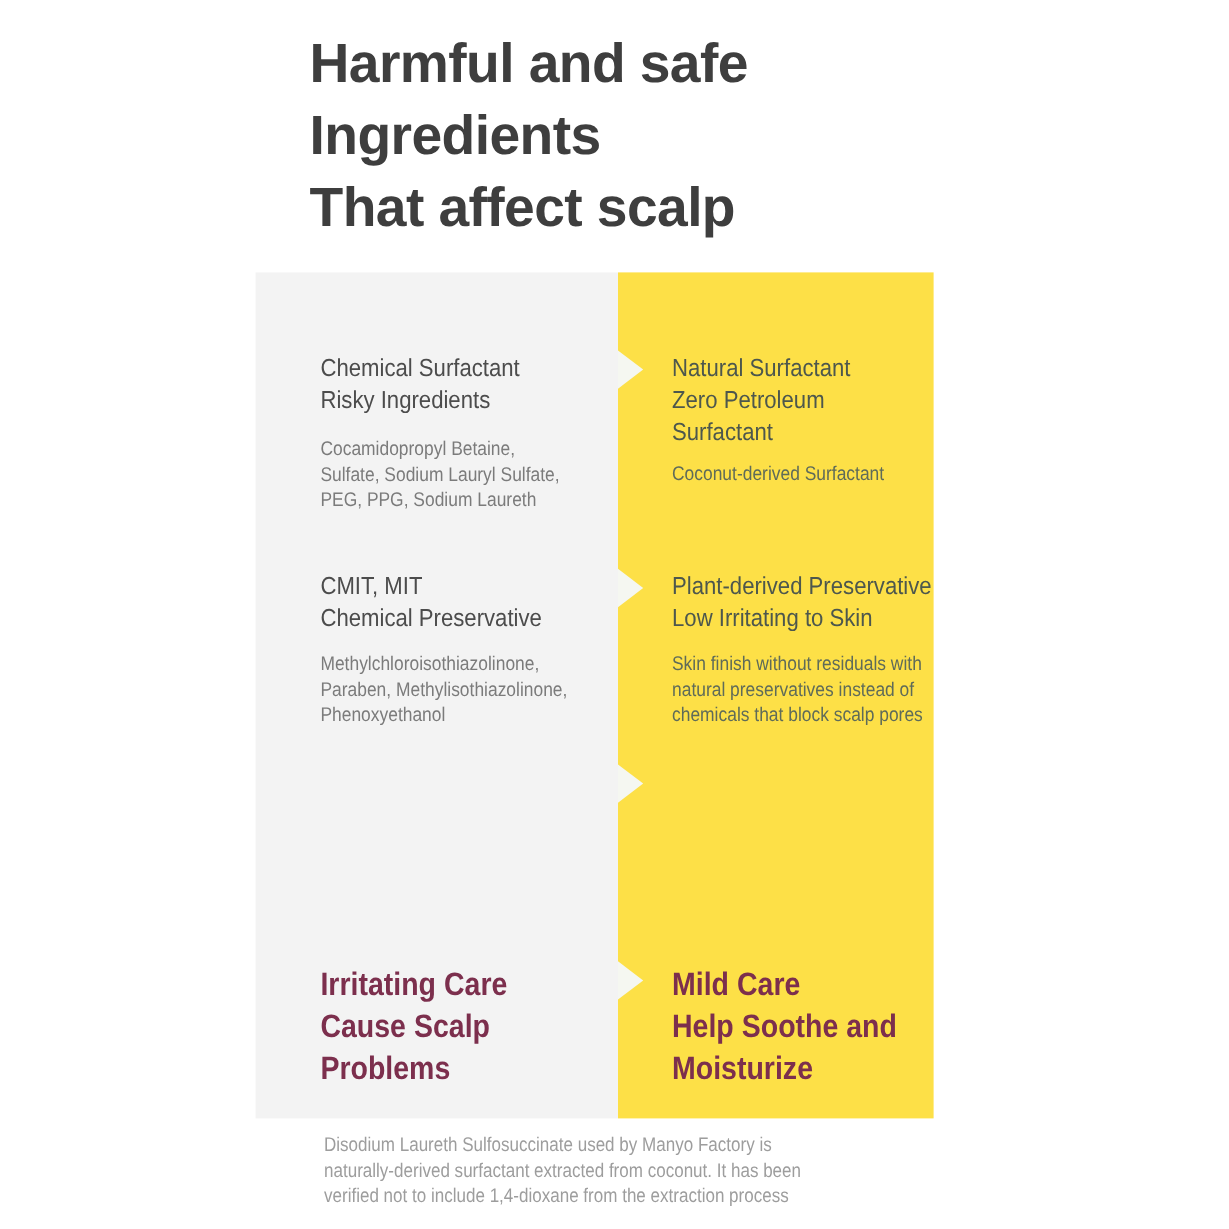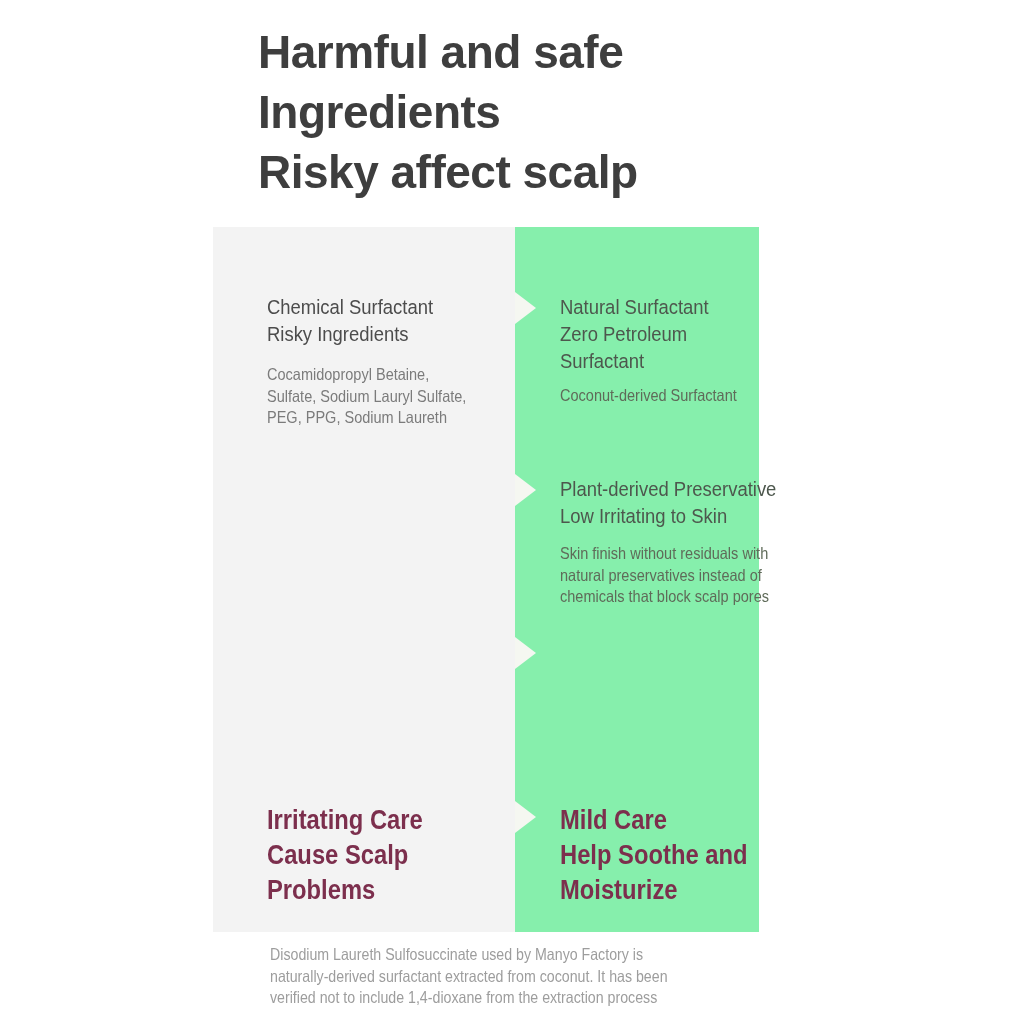--- a/index.html
+++ b/index.html
@@ -13,21 +13,21 @@
 
   .title{
     position:absolute;left:258px;top:22px;margin:0;
     font-size:46px;line-height:60px;font-weight:700;
     color:#3e3e3e;letter-spacing:-0.5px;white-space:pre;
   }
 
   .panel{position:absolute;left:213px;top:227px;width:603px;height:705px;}
   .col{position:absolute;top:0;height:100%;}
   .col-left{left:0;width:302px;background:#f3f3f3;}
-  .col-right{left:302px;width:244px;background:#86efac;}
+  .col-right{left:302px;width:263px;background:#fde047;}
 
   .sec{position:absolute;}
   .col-left .sec{left:54px;}
   .col-right .sec{left:45px;}
   .s1{top:66px;} .s2{top:248px;} .s3{top:411px;} .s4{top:576px;}
 
   .sec-heading{
     margin:0;font-size:20.5px;line-height:27px;font-weight:400;
     color:#4c4c4c;white-space:pre;
     transform:scaleX(0.9);transform-origin:left top;
@@ -67,31 +67,38 @@
     transform:scaleX(0.86);transform-origin:left top;
   }
 </style>
 </head>
 <body>
 
 <div class="page">
 
   <h1 class="title">Harmful and safe
 Ingredients
-Risky affect scalp</h1>
+That affect scalp</h1>
 
   <div class="panel">
 
     <div class="col col-left">
       <div class="sec s1">
         <p class="sec-heading">Chemical Surfactant
 Risky Ingredients</p>
         <p class="sec-body bm17">Cocamidopropyl Betaine,
 Sulfate, Sodium Lauryl Sulfate,
 PEG, PPG, Sodium Laureth</p>
+      </div>
+      <div class="sec s2">
+        <p class="sec-heading">CMIT, MIT
+Chemical Preservative</p>
+        <p class="sec-body bm14">Methylchloroisothiazolinone,
+Paraben, Methylisothiazolinone,
+Phenoxyethanol</p>
       </div>
       <p class="highlight s4">Irritating Care
 Cause Scalp
 Problems</p>
     </div>
 
     <div class="col col-right">
       <div class="sec s1">
         <p class="sec-heading">Natural Surfactant
 Zero Petroleum

